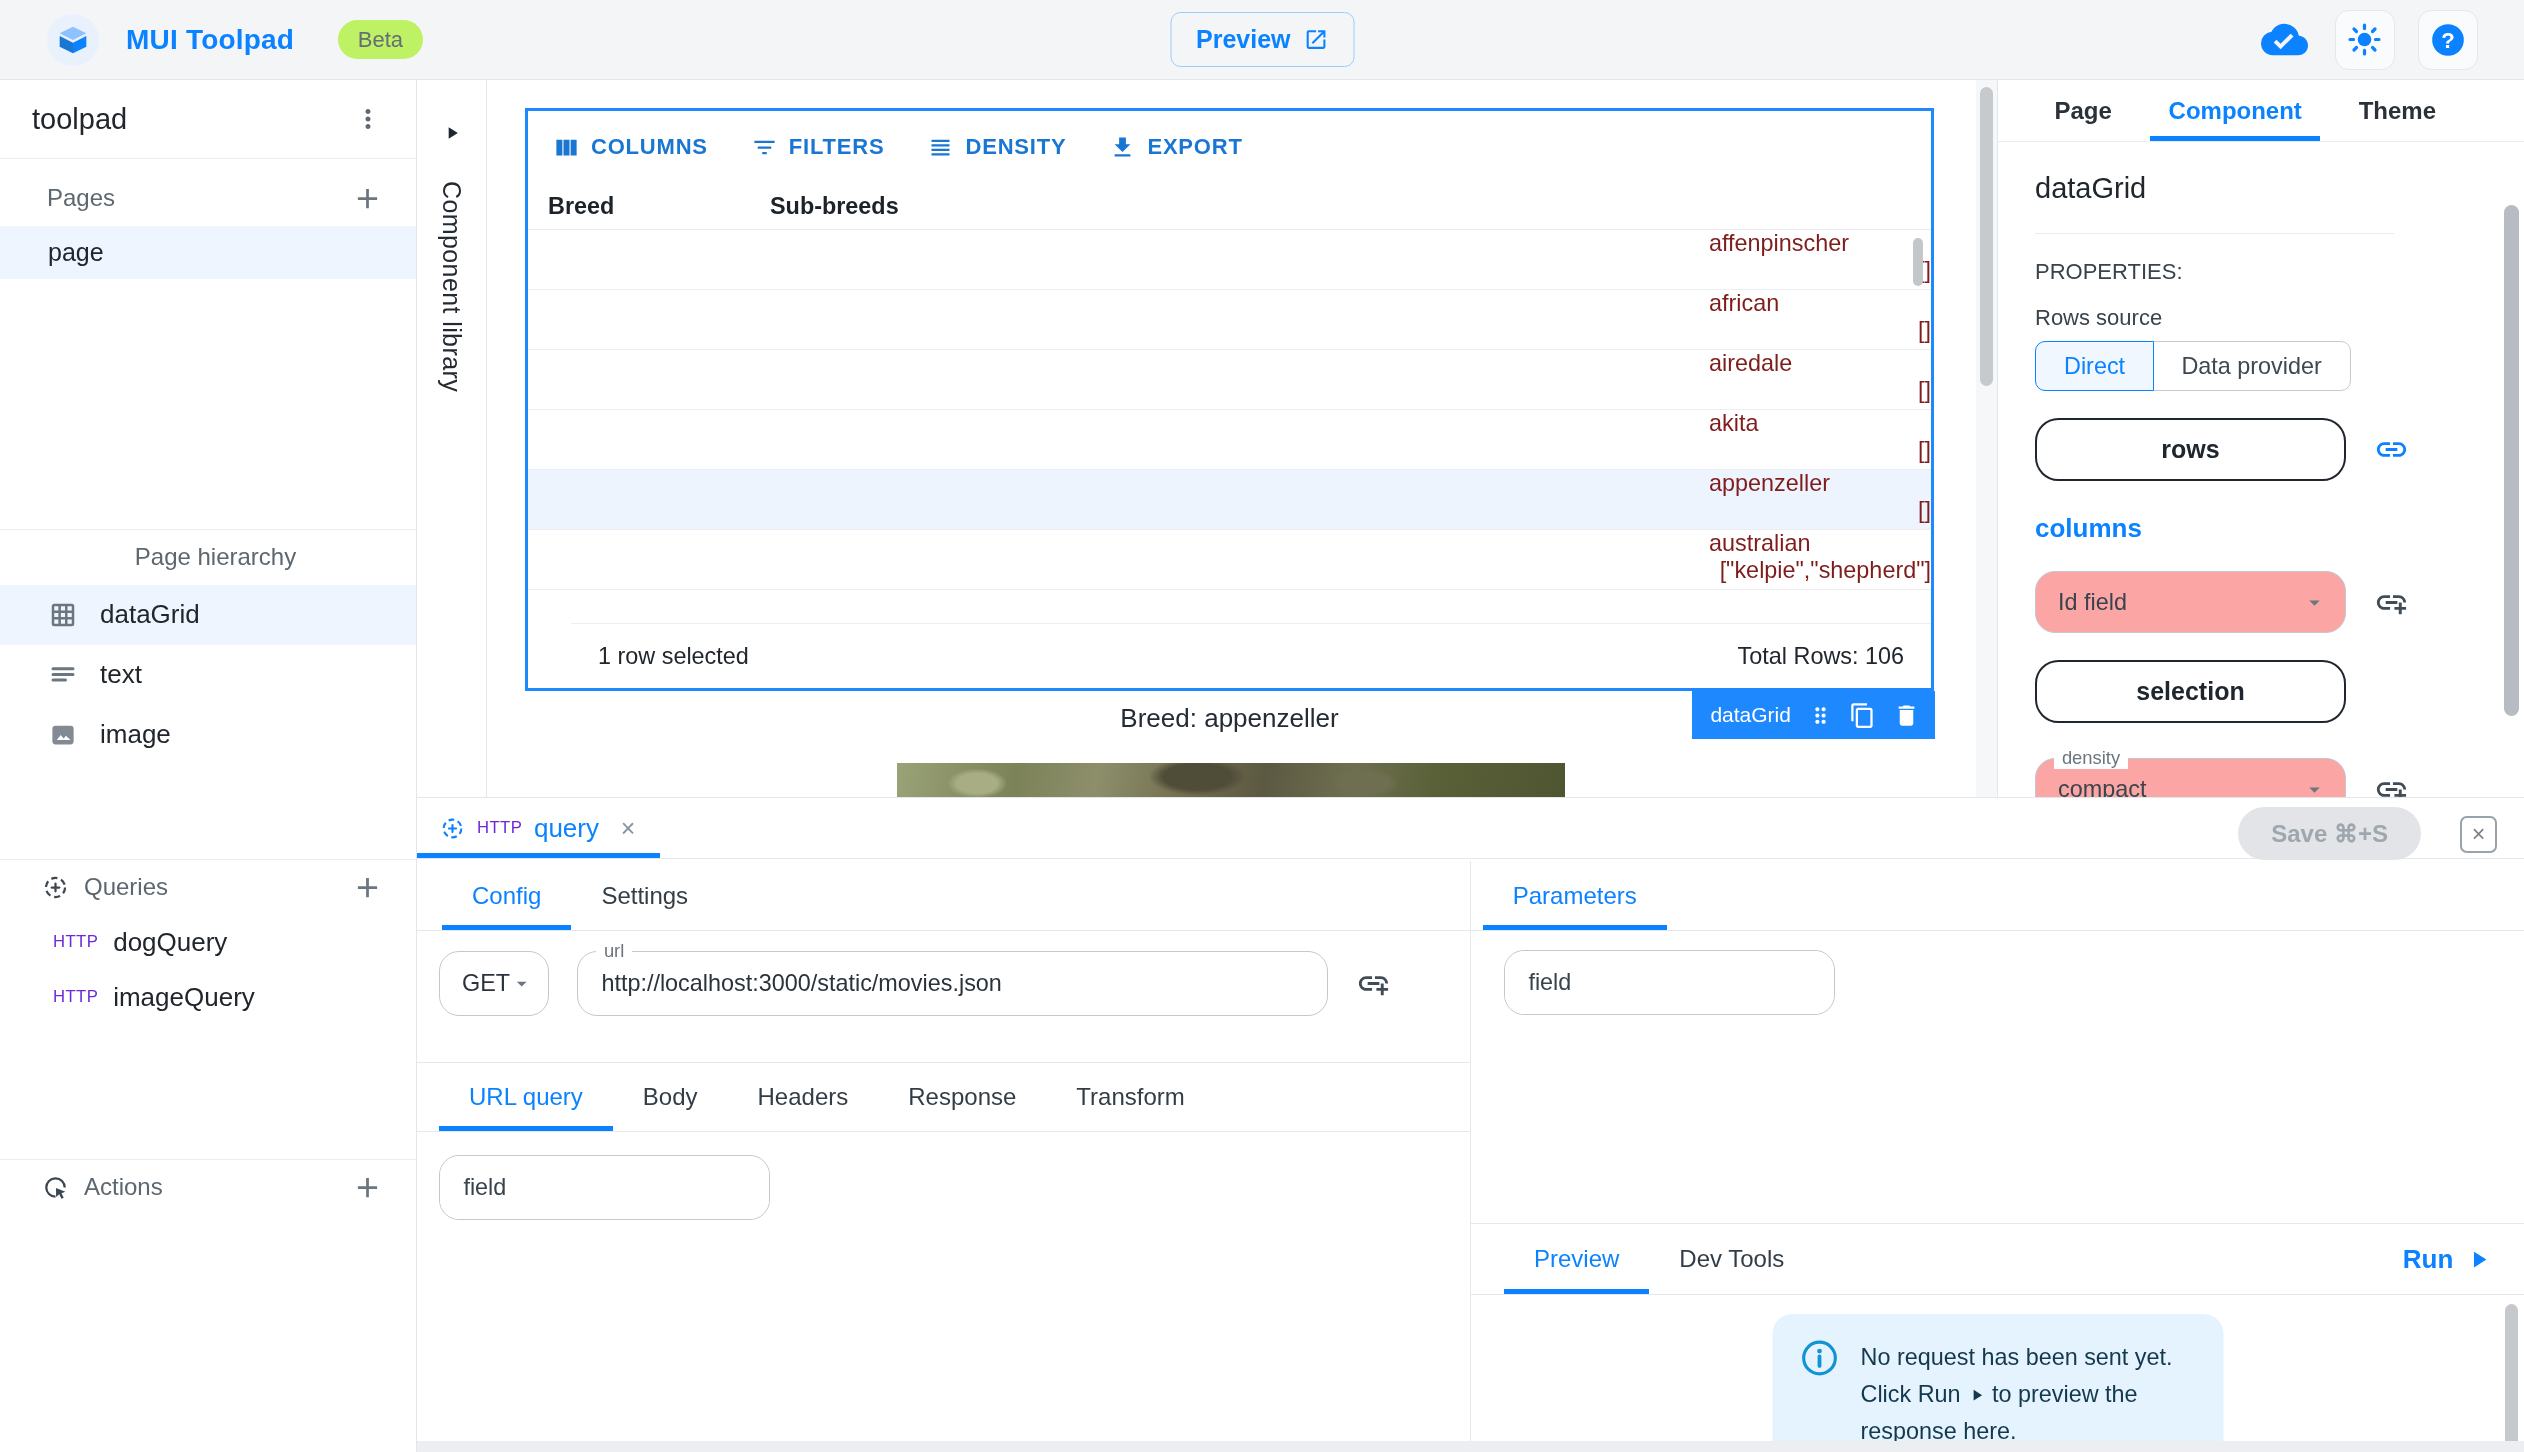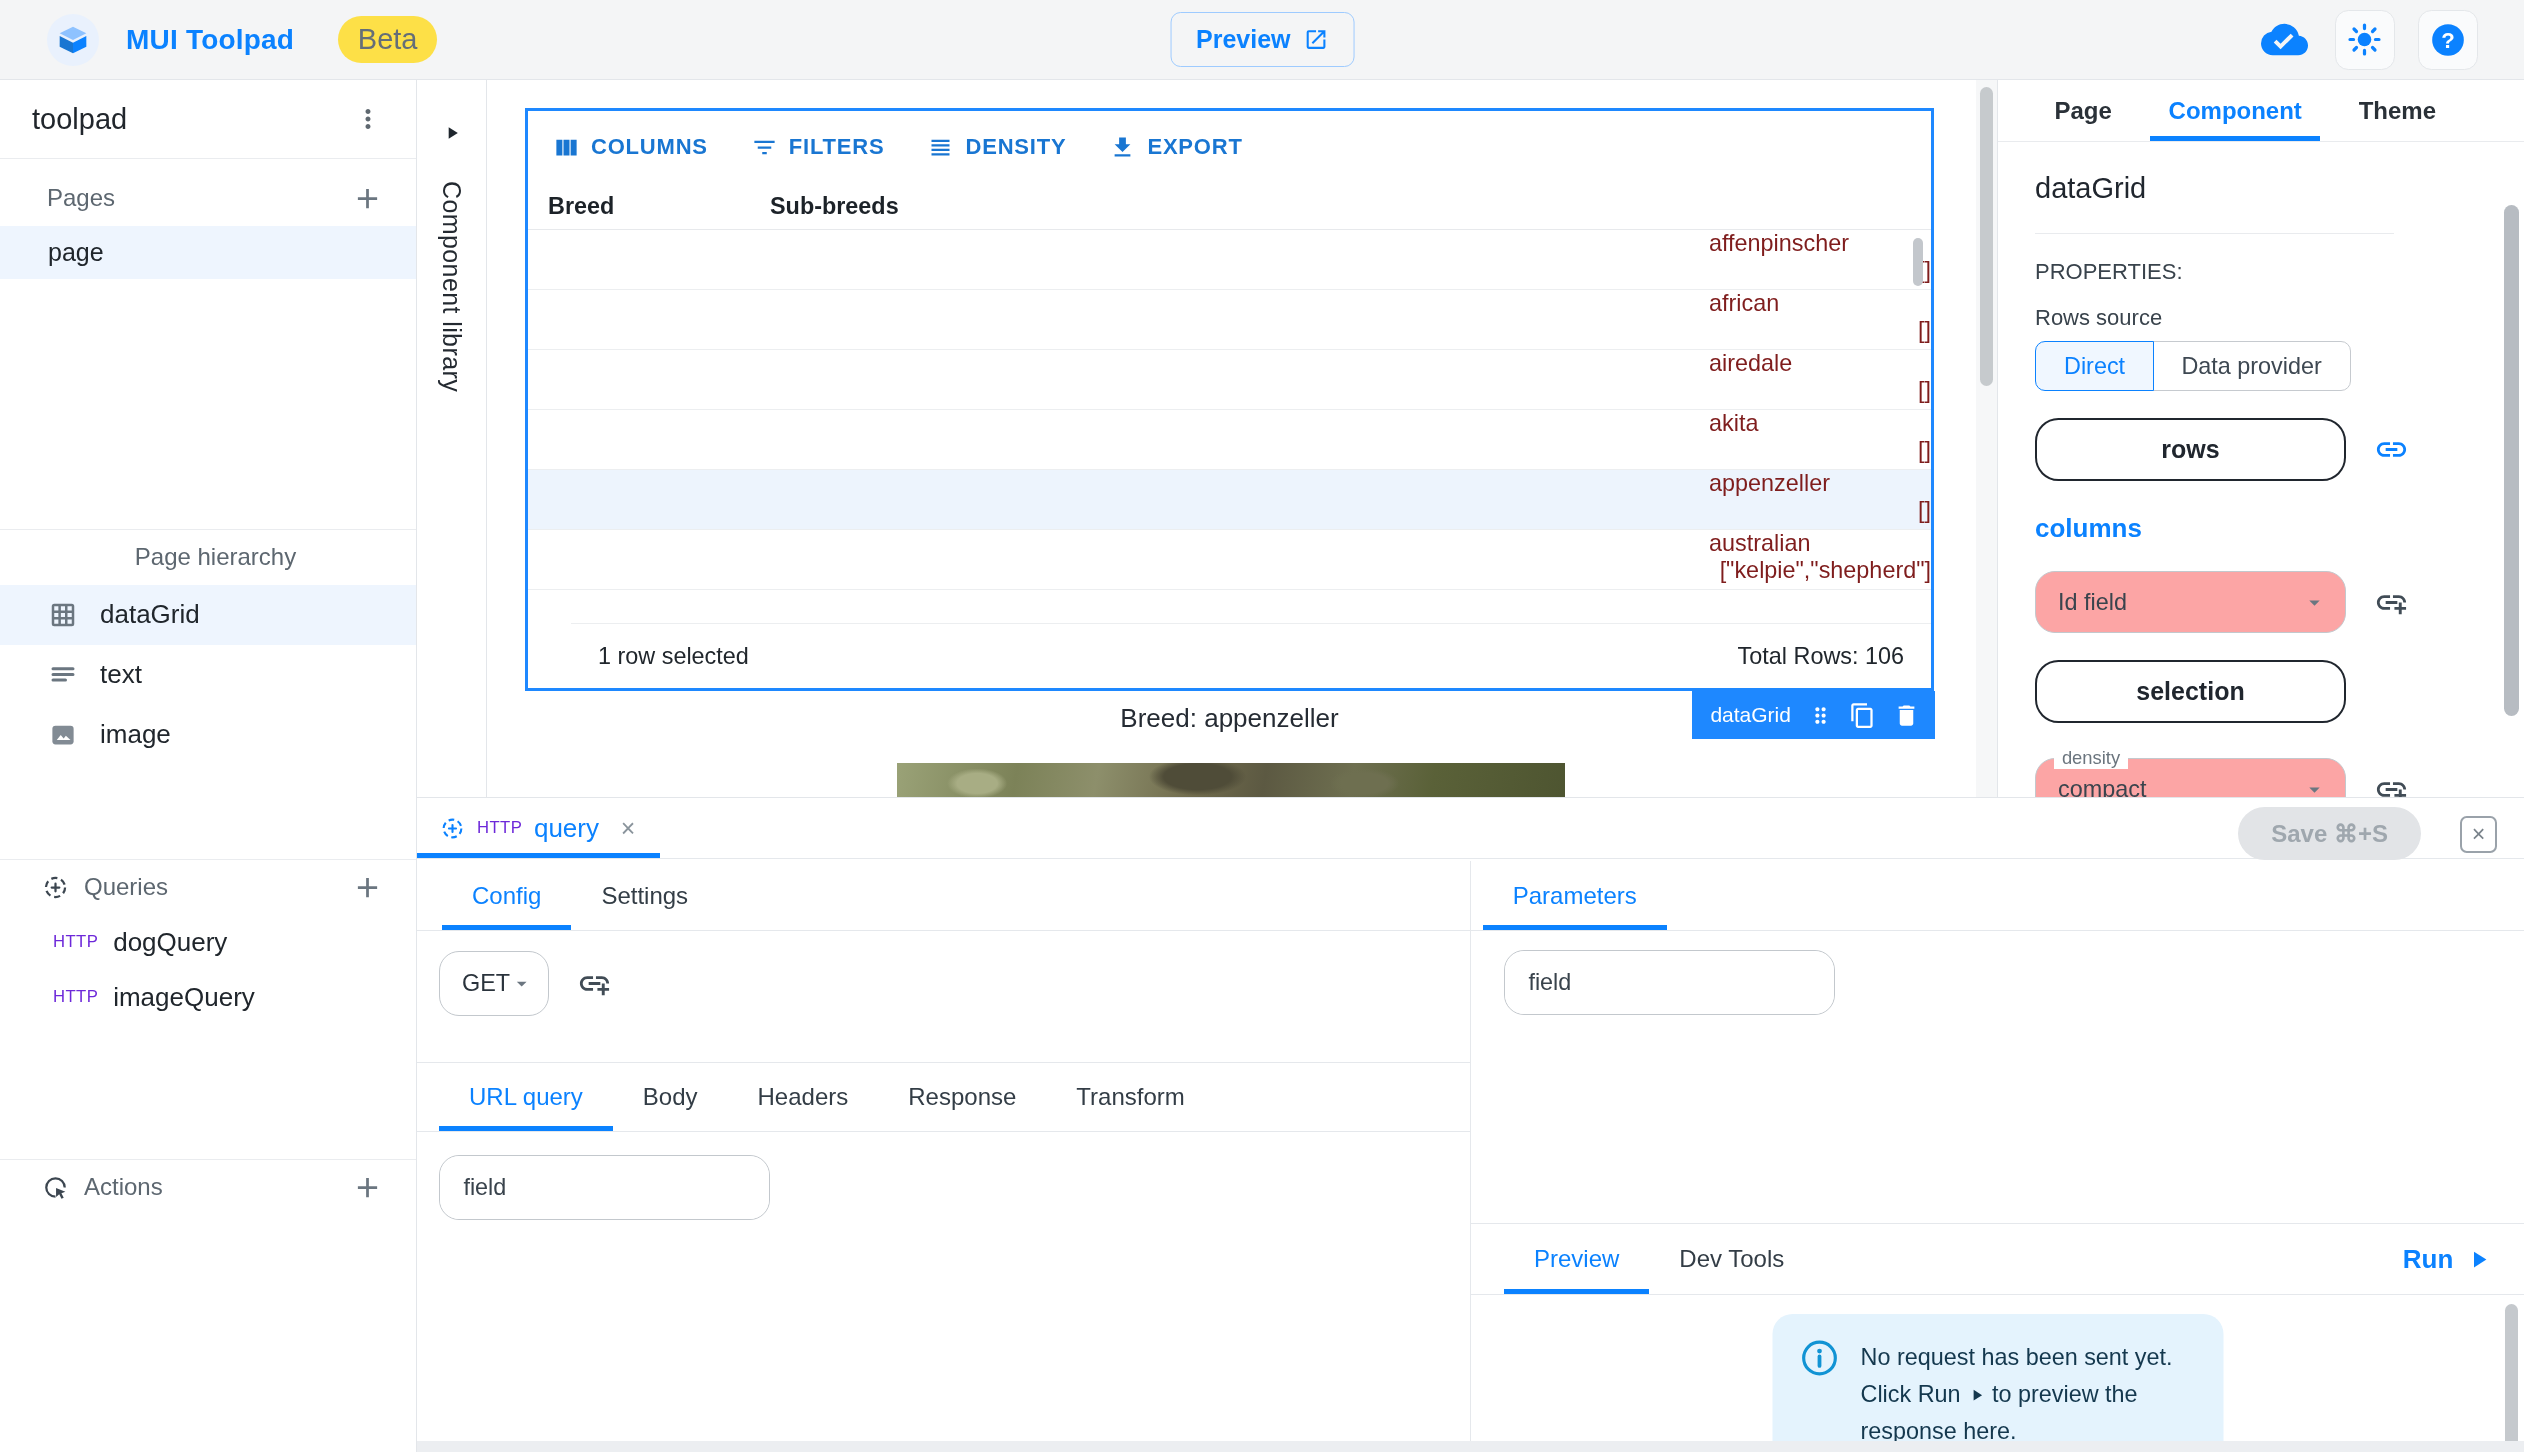--- a/index.html
+++ b/index.html
@@ -6,21 +6,21 @@
   html,body { background:#fff; }
   body { font-family:"Liberation Sans", sans-serif; color:#20262c; }
   .app { position:relative; width:2525px; height:1453px; background:#fff; overflow:hidden; }
 
   
   .header { position:absolute; top:0; left:0; right:0; height:80px; background:#f4f5f6;
             border-bottom:1.7px solid #e3e6ea; display:flex; align-items:center; }
   .logo-wrap { display:flex; align-items:center; margin-left:47px; gap:27px; }
   .logo-circle { width:52px; height:52px; border-radius:50%; background:#e9f1fd; display:flex; align-items:center; justify-content:center; }
   .app-title { font-size:28px; font-weight:bold; color:#0b82ff; letter-spacing:0.2px; }
-  .beta-chip { margin-left:16.7px; background:#fde047; color:#646e78; font-size:29px; padding:6.7px 20px; border-radius:23.4px; }
+  .beta-chip { margin-left:16.7px; background:#bef264; color:#646e78; font-size:22px; padding:6.7px 20px; border-radius:23.4px; }
   .preview-btn { position:absolute; left:50%; transform:translateX(-50%); top:11.7px; height:55px;
                  border:1.7px solid #9ecbff; border-radius:10px; background:transparent; display:flex; align-items:center;
                  gap:13.4px; padding:0 25px; color:#0b82ff; font-size:25px; font-weight:bold; cursor:pointer; }
   .hdr-right { margin-left:auto; margin-right:47px; display:flex; align-items:center; gap:23.4px; }
   .icon-btn-plain { width:53px; height:53px; display:flex; align-items:center; justify-content:center; }
   .icon-btn-sq { width:60px; height:60px; border:1.7px solid #e4e7ea; background:#fafbfc; border-radius:13.4px;
                  display:flex; align-items:center; justify-content:center; }
 
   
   .sidebar { position:absolute; top:80px; left:0; width:417px; bottom:0; background:#fff; border-right:1.7px solid #e3e6ea; }
@@ -523,20 +523,24 @@
         </div>
         <div class="method-row">
           <div class="method-sel">
             <span>GET</span>
             <span class="caret">
               <svg width="23.4" height="23.4" viewBox="0 0 24 24">
                   <path d="M7 10l5 5 5-5z" fill="#6b7680"></path>
                 </svg>
             </span>
           </div>
+          <div class="url-field">
+            <span class="float-label">url</span>
+            <input value="http://localhost:3000/static/movies.json" style="">
+          </div>
           <span class="bind-ic" style="margin-top:15px;">
             <svg width="35" height="35" viewBox="0 0 24 24">
                 <path fill="#414c56" d="M8 11h8v2H8zm12.1 1H22c0-2.76-2.24-5-5-5h-4v1.9h4c1.71 0 3.1 1.39 3.1 3.1zM3.9 12c0-1.71 1.39-3.1 3.1-3.1h4V7H7c-2.76 0-5 2.24-5 5s2.24 5 5 5h4v-1.9H7c-1.71 0-3.1-1.39-3.1-3.1zM19 12h-2v3h-3v2h3v3h2v-3h3v-2h-3z"></path>
               </svg>
           </span>
         </div>
         <div class="req-tabs">
           <div class="sub-tab active">URL query</div>
           <div class="sub-tab">Body</div>
           <div class="sub-tab">Headers</div>

